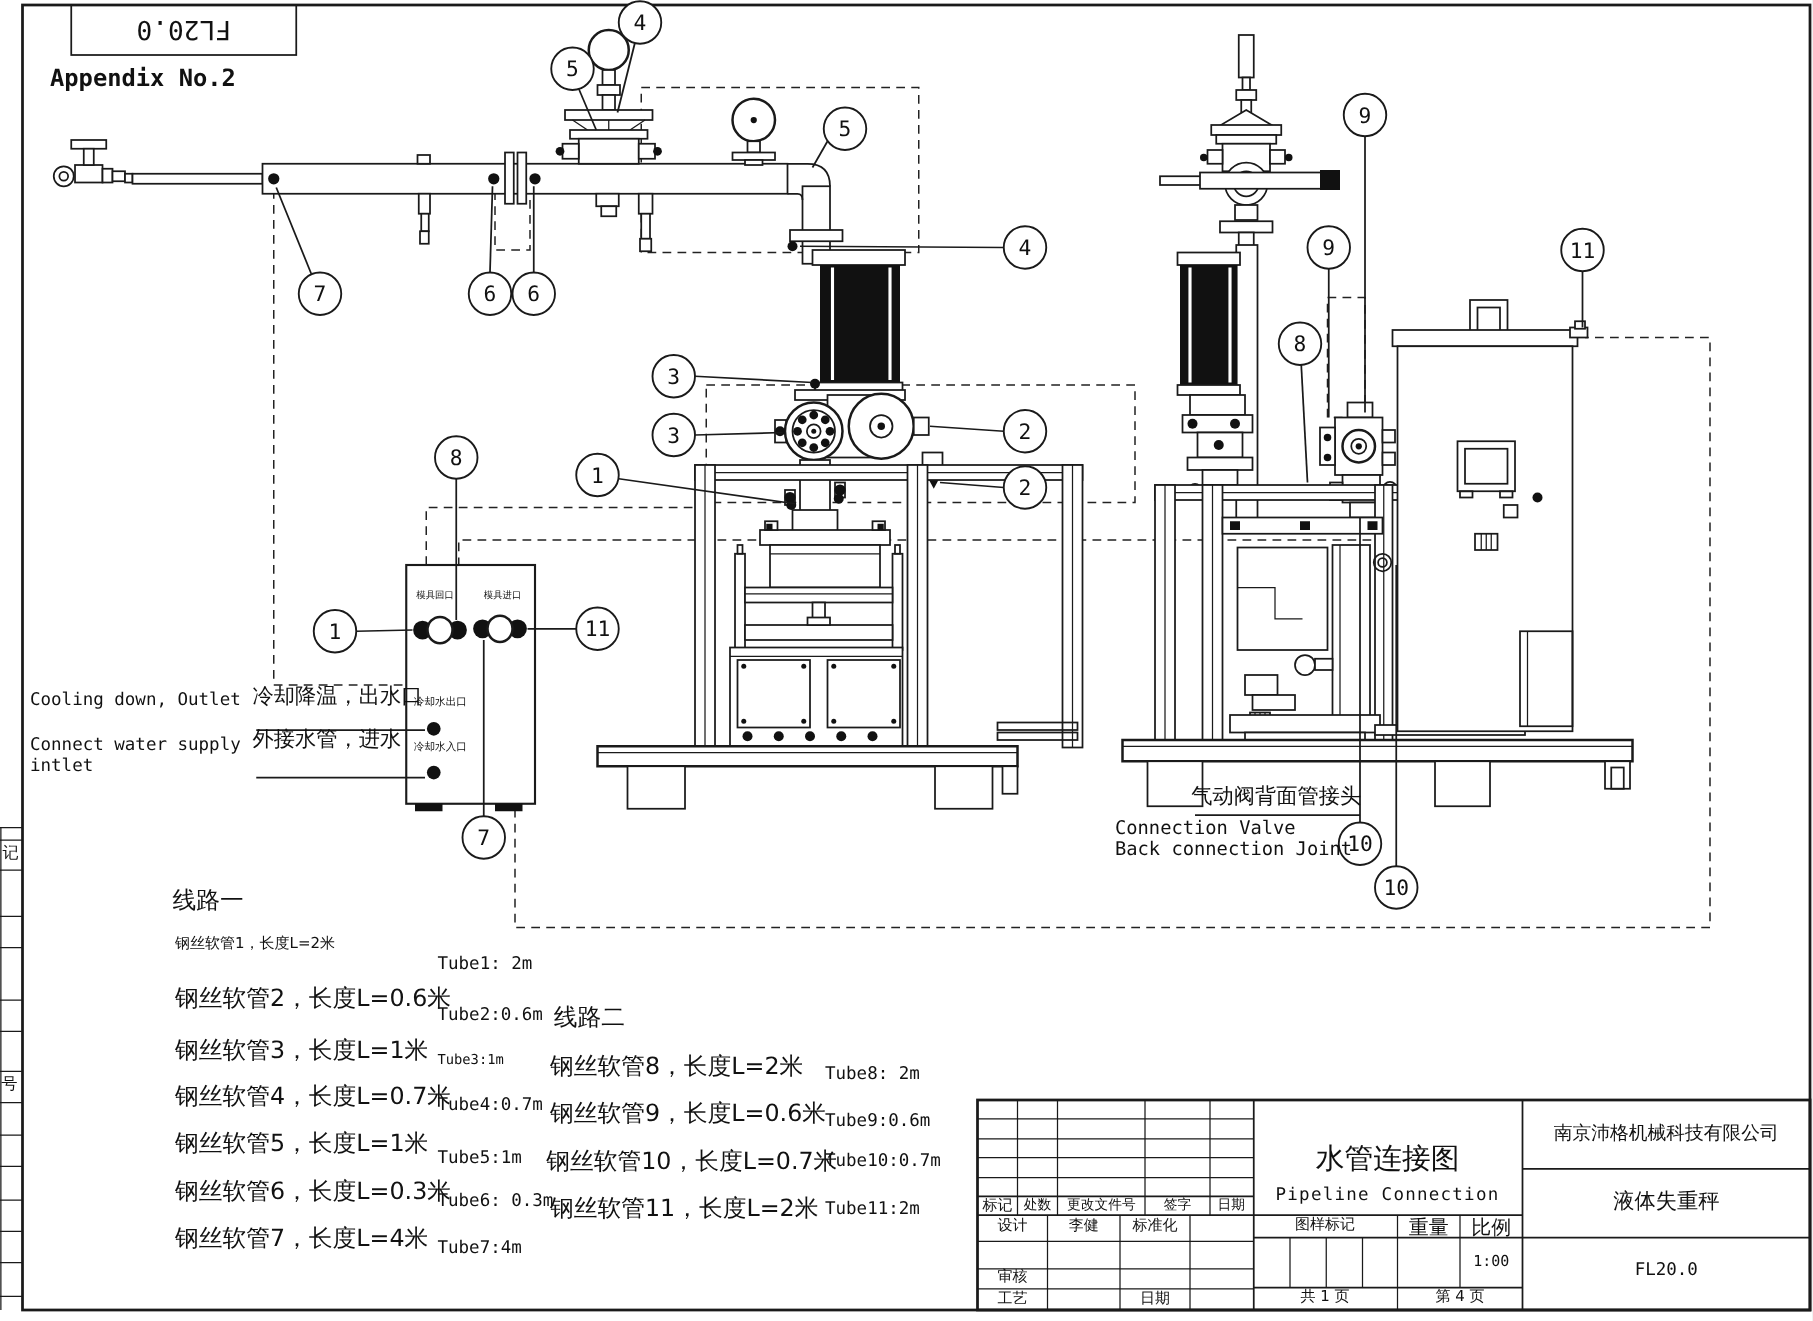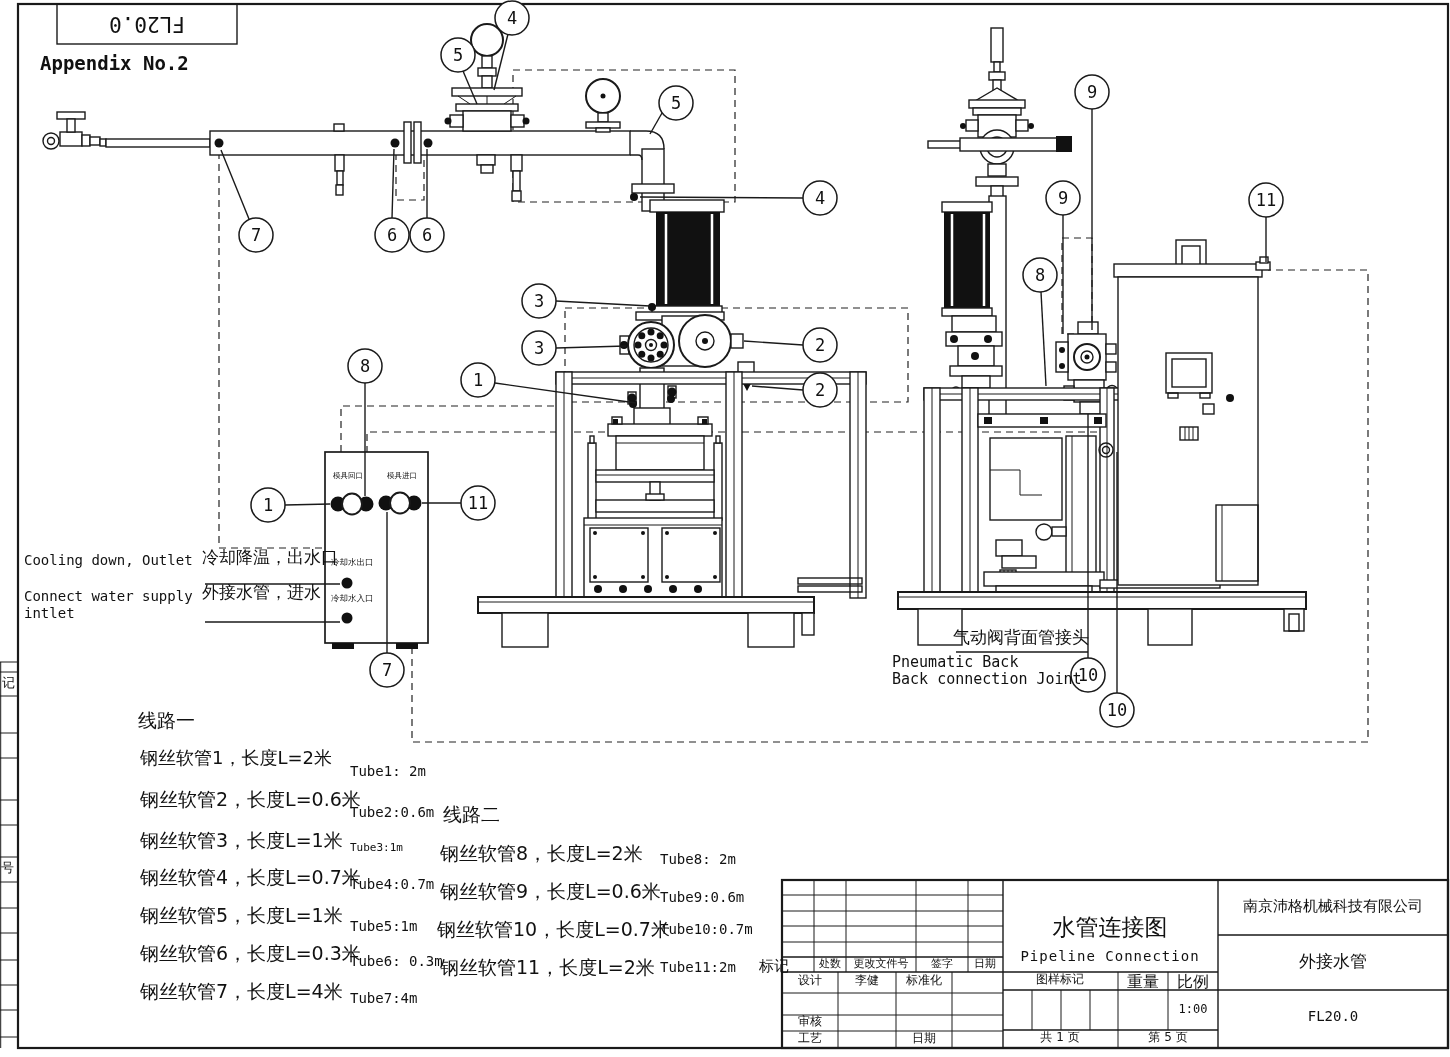--- a/index.html
+++ b/index.html
@@ -464,25 +464,25 @@
   <div class="t mono" style="left:24px;top:588px;font-size:14px">Connect water supply</div>
   <div class="t mono" style="left:24px;top:605px;font-size:14px">intlet</div>
   <div class="t" style="left:202px;top:583px;font-size:17px">外接水管，进水</div>
 
   <div class="t" style="left:333px;top:472px;font-size:7.5px">模具回口</div>
   <div class="t" style="left:387px;top:472px;font-size:7.5px">模具进口</div>
   <div class="t" style="left:331px;top:558px;font-size:8.5px">冷却水出口</div>
   <div class="t" style="left:331px;top:594px;font-size:8.5px">冷却水入口</div>
 
   <div class="t" style="left:953px;top:628px;font-size:17px">气动阀背面管接头</div>
-  <div class="t mono" style="left:892px;top:654px;font-size:15px">Pneumatic Back</div>
+  <div class="t mono" style="left:892px;top:654px;font-size:15px">Connection Valve</div>
   <div class="t mono" style="left:892px;top:671px;font-size:15px">Back connection Joint</div>
 
   <div class="t" style="left:138px;top:710px;font-size:19px">线路一</div>
-  <div class="t" style="left:140px;top:748px;font-size:18px">钢丝软管1，长度L=2米</div>
+  <div class="t" style="left:140px;top:748px;font-size:12px">钢丝软管1，长度L=2米</div>
   <div class="t" style="left:140px;top:789px;font-size:19px">钢丝软管2，长度L=0.6米</div>
   <div class="t" style="left:140px;top:830px;font-size:19px">钢丝软管3，长度L=1米</div>
   <div class="t" style="left:140px;top:867px;font-size:19px">钢丝软管4，长度L=0.7米</div>
   <div class="t" style="left:140px;top:905px;font-size:19px">钢丝软管5，长度L=1米</div>
   <div class="t" style="left:140px;top:943px;font-size:19px">钢丝软管6，长度L=0.3米</div>
   <div class="t" style="left:140px;top:981px;font-size:19px">钢丝软管7，长度L=4米</div>
   <div class="t mono" style="left:350px;top:763px;font-size:14px">Tube1: 2m</div>
   <div class="t mono" style="left:350px;top:804px;font-size:14px">Tube2:0.6m</div>
   <div class="t mono" style="left:350px;top:842px;font-size:11px">Tube3:1m</div>
   <div class="t mono" style="left:350px;top:876px;font-size:14px">Tube4:0.7m</div>
@@ -493,36 +493,36 @@
   <div class="t" style="left:443px;top:804px;font-size:19px">线路二</div>
   <div class="t" style="left:440px;top:843px;font-size:19px">钢丝软管8，长度L=2米</div>
   <div class="t" style="left:440px;top:881px;font-size:19px">钢丝软管9，长度L=0.6米</div>
   <div class="t" style="left:437px;top:919px;font-size:19px">钢丝软管10，长度L=0.7米</div>
   <div class="t" style="left:440px;top:957px;font-size:19px">钢丝软管11，长度L=2米</div>
   <div class="t mono" style="left:660px;top:851px;font-size:14px">Tube8: 2m</div>
   <div class="t mono" style="left:660px;top:889px;font-size:14px">Tube9:0.6m</div>
   <div class="t mono" style="left:660px;top:921px;font-size:14px">Tube10:0.7m</div>
   <div class="t mono" style="left:660px;top:959px;font-size:14px">Tube11:2m</div>
 
-  <div class="t ctr" style="left:774px;top:958px;font-size:15px">标记</div>
+  <div class="t ctr" style="left:798px;top:958px;font-size:12px">标记</div>
   <div class="t ctr" style="left:830px;top:958px;font-size:11px">处数</div>
   <div class="t ctr" style="left:881px;top:958px;font-size:11px">更改文件号</div>
   <div class="t ctr" style="left:942px;top:958px;font-size:11px">签字</div>
   <div class="t ctr" style="left:985px;top:958px;font-size:11px">日期</div>
   <div class="t ctr" style="left:810px;top:974px;font-size:12px">设计</div>
   <div class="t ctr" style="left:867px;top:974px;font-size:12px">李健</div>
   <div class="t ctr" style="left:924px;top:974px;font-size:12px">标准化</div>
   <div class="t ctr" style="left:810px;top:1015px;font-size:12px">审核</div>
   <div class="t ctr" style="left:810px;top:1032px;font-size:12px">工艺</div>
   <div class="t ctr" style="left:924px;top:1032px;font-size:12px">日期</div>
   <div class="t ctr" style="left:1110px;top:914px;font-size:23px">水管连接图</div>
   <div class="t ctr mono" style="left:1110px;top:948px;font-size:14px;letter-spacing:1px">Pipeline Connection</div>
   <div class="t ctr" style="left:1060px;top:973px;font-size:12px">图样标记</div>
   <div class="t ctr" style="left:1143px;top:973px;font-size:16px">重量</div>
   <div class="t ctr" style="left:1193px;top:973px;font-size:16px">比例</div>
   <div class="t ctr mono" style="left:1193px;top:1003px;font-size:12px">1:00</div>
   <div class="t ctr" style="left:1060px;top:1031px;font-size:12px">共 1 页</div>
-  <div class="t ctr" style="left:1168px;top:1031px;font-size:12px">第 5 页</div>
+  <div class="t ctr" style="left:1168px;top:1031px;font-size:12px">第 4 页</div>
   <div class="t ctr" style="left:1333px;top:898px;font-size:15px">南京沛格机械科技有限公司</div>
-  <div class="t ctr" style="left:1333px;top:952px;font-size:17px">外接水管</div>
+  <div class="t ctr" style="left:1333px;top:952px;font-size:17px">液体失重秤</div>
   <div class="t ctr mono" style="left:1333px;top:1008px;font-size:14px">FL20.0</div>
 
 </div>
 
 </body></html>

